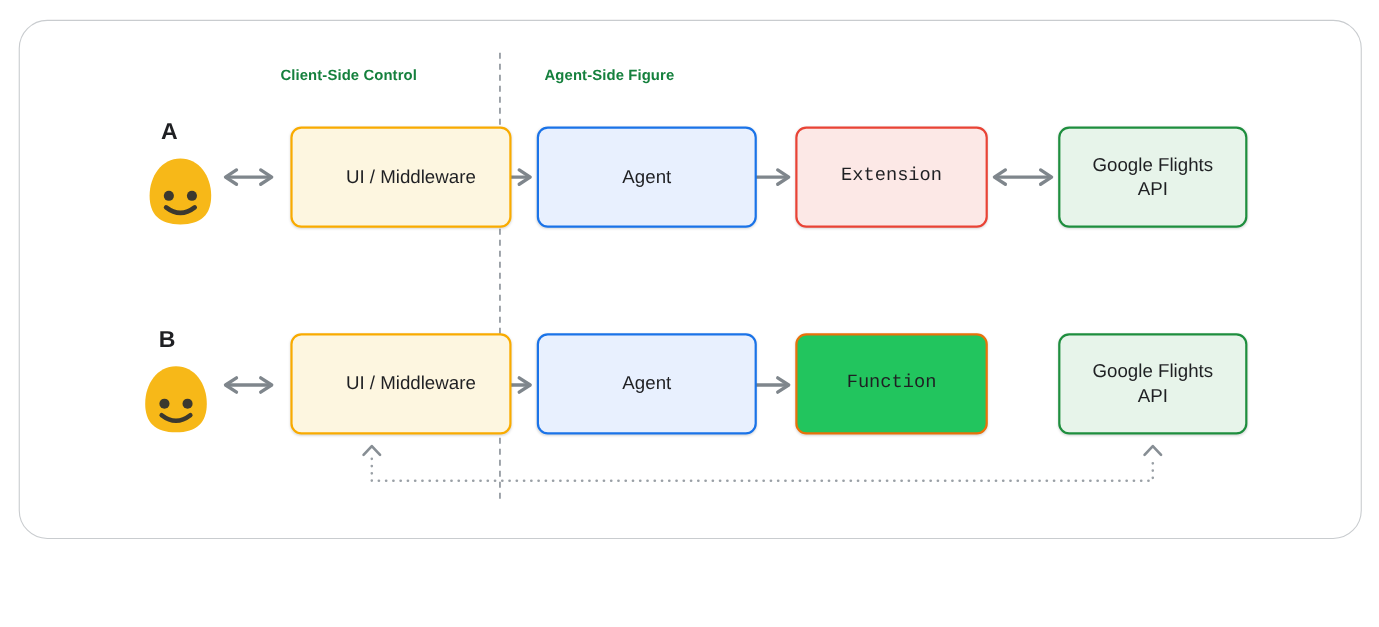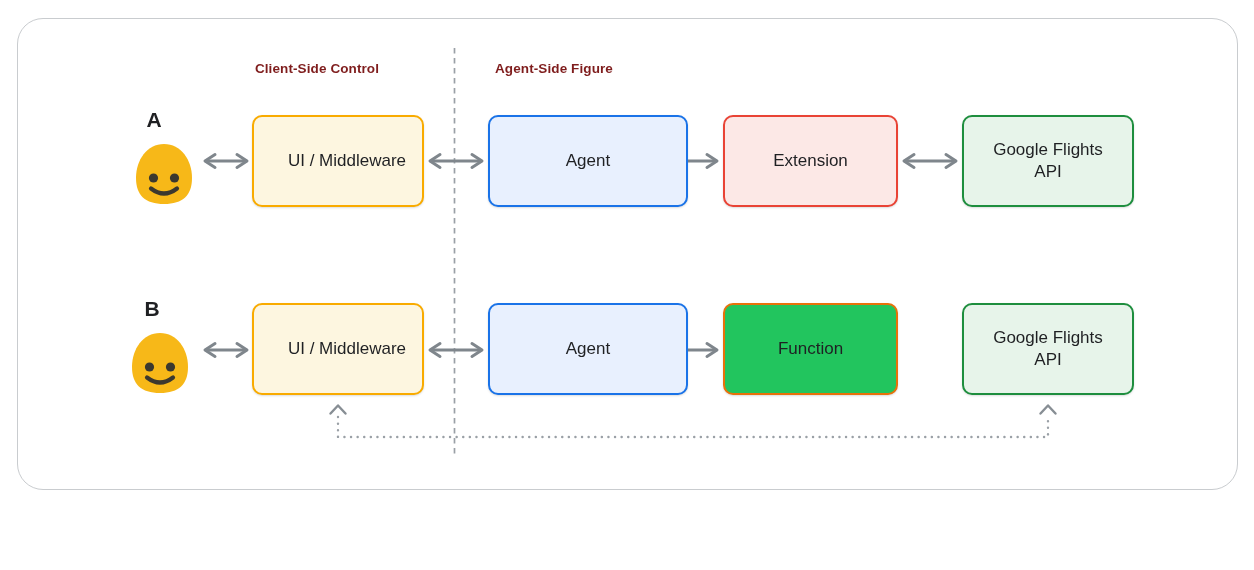--- a/index.html
+++ b/index.html
@@ -5,42 +5,42 @@
   html,body{margin:0;padding:0;background:#ffffff;}
   body{font-family:"Liberation Sans","DejaVu Sans",sans-serif;color:#202124;}
   .stage{position:relative;width:1254px;height:570px;background:#ffffff;overflow:hidden;}
 
   .frame{position:absolute;left:17px;top:18px;width:1219px;height:470px;
          border:1.5px solid #c9cccf;border-radius:26px;background:#ffffff;}
 
   .svg-layer{position:absolute;left:0;top:0;width:1254px;height:570px;pointer-events:none;}
 
   .section-label{position:absolute;top:61px;transform:translateX(-50%);
-                 font-size:13.5px;font-weight:700;letter-spacing:.1px;color:#7f1d1d;white-space:nowrap;}
+                 font-size:13.5px;font-weight:700;letter-spacing:.1px;color:#15803d;white-space:nowrap;}
   .section-label.client{left:317px;}
   .section-label.agent{left:554px;}
 
   .row-label{position:absolute;transform:translateX(-50%);font-size:21px;font-weight:700;color:#1f2023;}
   .row-label.a{left:154px;top:108px;}
   .row-label.b{left:152px;top:297px;}
 
   .face{position:absolute;width:68px;height:66px;}
   .face.a{left:130px;top:141px;}
   .face.b{left:126px;top:330px;}
 
   .node{position:absolute;height:92px;border-radius:10px;border:2px solid;
         display:flex;align-items:center;justify-content:center;
         box-shadow:0 1px 2px rgba(60,64,67,.18);box-sizing:border-box;}
   .node .lbl{font-size:17px;font-weight:500;line-height:1.3;text-align:center;
              max-width:134px;color:#1f2023;}
   .row-a .node{top:115px;}
   .row-b .node{top:303px;}
-  .pos-1{left:252px;width:172px;padding-left:18px;}
+  .pos-1{left:264px;width:201px;padding-left:18px;}
   .pos-2{left:488px;width:200px;}
-  .pos-3{left:723px;width:175px;}
+  .pos-3{left:723px;width:175px;font-family:Liberation Mono, monospace;}
   .pos-4{left:962px;width:172px;align-items:center;}
 
   .n-yellow{background:#FDF6E0;border-color:#F9AB00;}
   .n-blue{background:#E8F0FE;border-color:#1A73E8;}
   .n-red{background:#FCE8E6;border-color:#E94335;}
   .n-orange{background:#22c55e;border-color:#E8710A;}
   .n-green{background:#E7F4EA;border-color:#1E8E3E;}
 
   .caption{position:absolute;left:16px;top:526px;font-size:20.5px;font-weight:600;
            letter-spacing:-.2px;color:#1f2124;}

